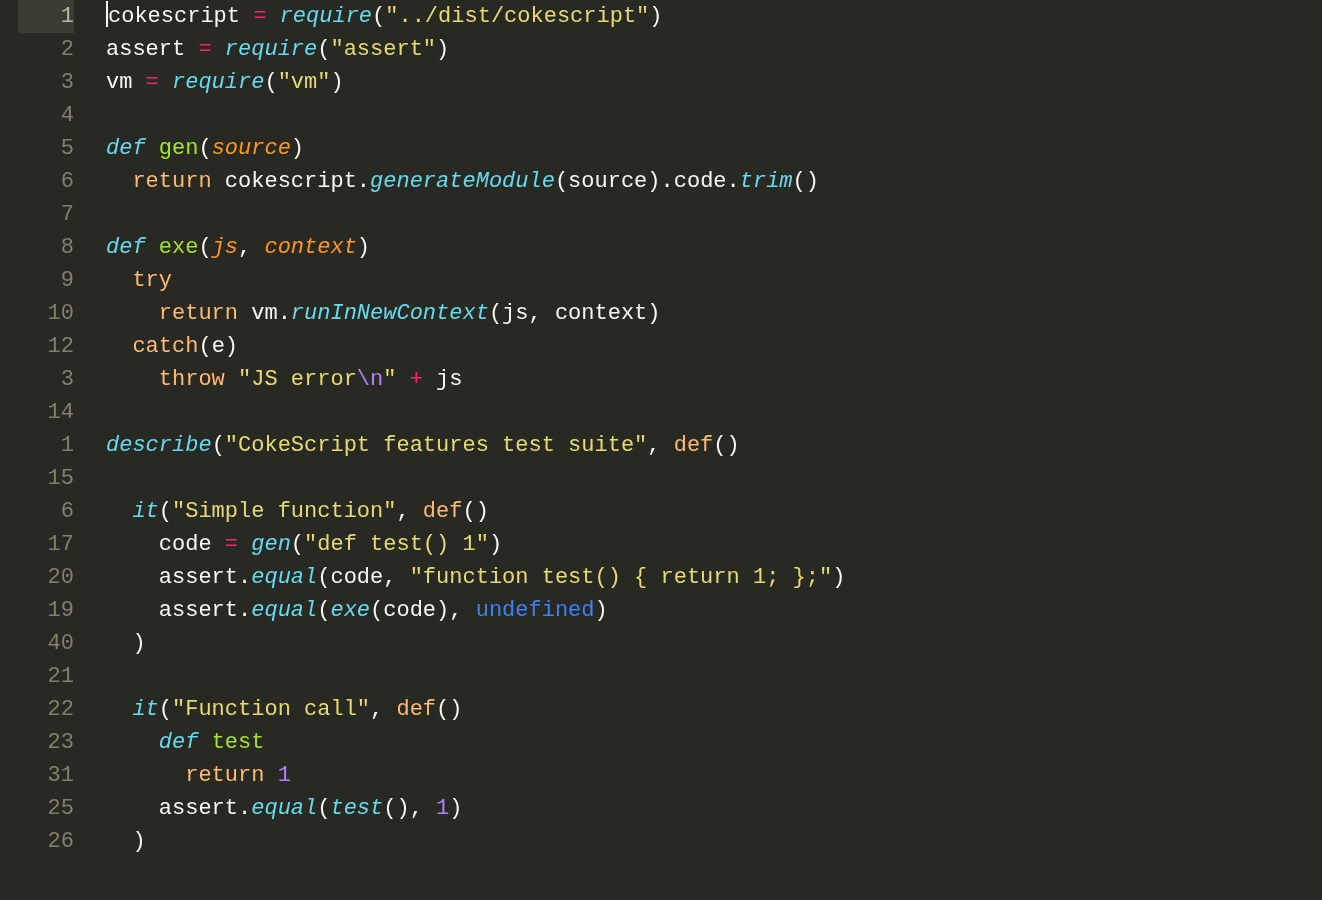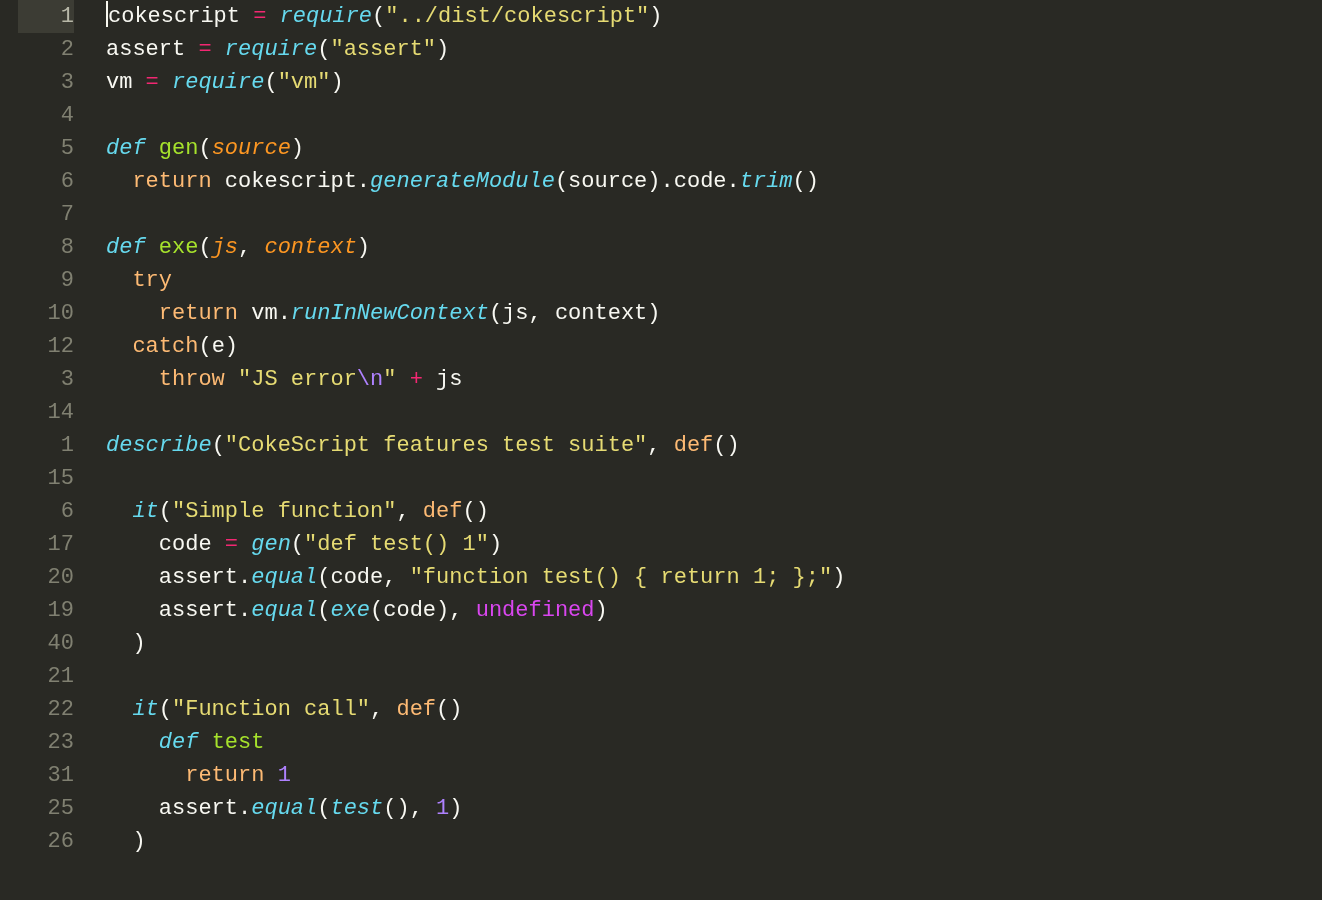--- a/index.html
+++ b/index.html
@@ -60,21 +60,21 @@
     .tok-ident { color: #f8f8f2; }
     .tok-op { color: #f22772; }
     .tok-kw { color: #fdba74; }
     .tok-def { color: #66d9ee; font-style: italic; }
     .tok-func { color: #a6e22c; }
     .tok-call { color: #66d9ee; font-style: italic; }
     .tok-str { color: #e6db73; }
     .tok-esc { color: #ae81fe; }
     .tok-param { color: #fc9622; font-style: italic; }
     .tok-num { color: #ae81fe; }
-    .tok-const { color: #d946ef; }
+    .tok-const { color: #3b82f6; }
     .tok-punc { color: #f8f8f2; }
     .cursor {
       display: inline-block;
       width: 2px;
       height: 26px;
       background: #f8f8f0;
       vertical-align: text-bottom;
       margin-bottom: 2px;
       position: relative;
     }

